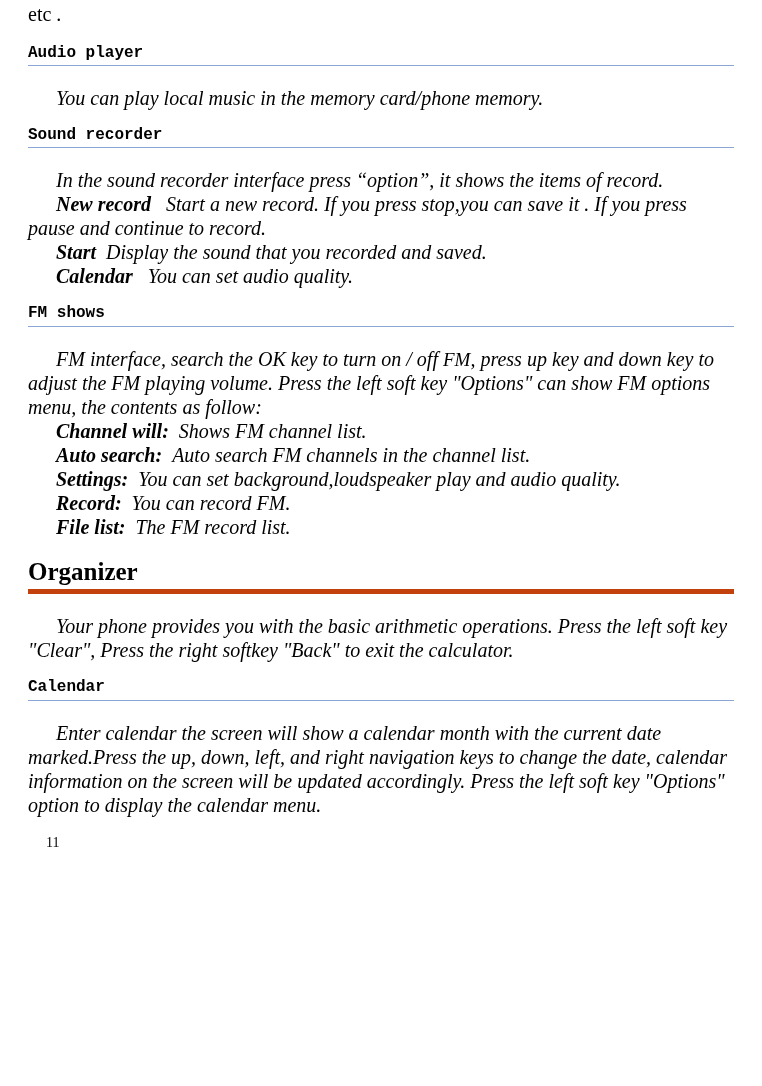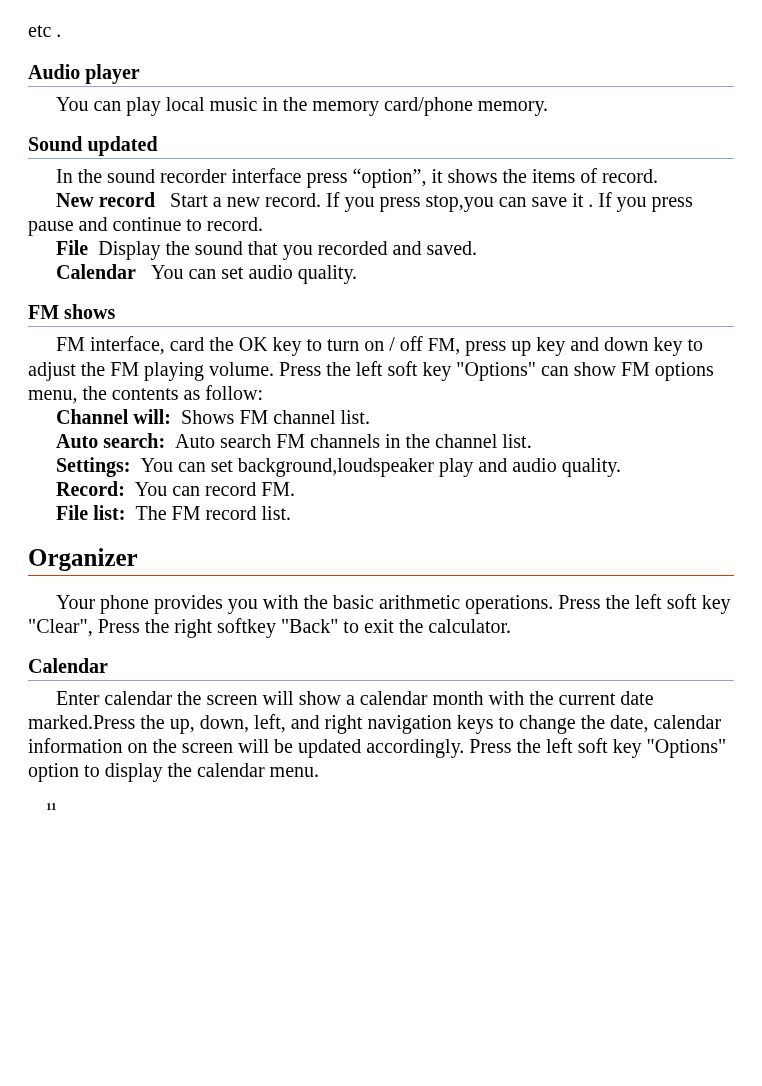--- a/index.html
+++ b/index.html
@@ -6,84 +6,85 @@
       font-family: "Times New Roman", Times, serif;
       font-size: 20px;
       line-height: 1.2;
       margin: 0;
       padding: 0 28px 0 28px;
       color: #000;
       width: 762px;
       box-sizing: border-box;
     }
     .page-wrap {
-      padding-top: 18px;
+      padding-top: 2px;
     }
     .orphan {
       font-size: 20px;
       margin-bottom: 18px;
     }
     .h2 {
-      font-size: 20px;
+      font-size: 16px;
       font-weight: bold;
       border-bottom: 1px solid #8aa6d6;
       padding-bottom: 2px;
       margin-top: 0;
       margin-bottom: 4px;
+      font-family: Liberation Mono, monospace;
     }
     .h1 {
       font-size: 25px;
       font-weight: bold;
-      border-bottom: 1px solid #c2410c;
+      border-bottom: 5px solid #c2410c;
       padding-bottom: 2px;
       margin-top: 18px;
       margin-bottom: 14px;
     }
     .para {
-      margin-top: 5px;
+      margin-top: 20px;
       margin-bottom: 16px;
+      font-style: italic;
     }
     .indent {
       text-indent: 28px;
     }
     .label {
       font-weight: bold;
       text-align: center;
     }
     .smallcap {
       font-size: 19px;
     }
     .pagenum {
-      font-size: 11px;
+      font-size: 14px;
       margin-top: 18px;
       margin-left: 18px;
-      font-weight: bold;
     }
   </style>
 </head>
 <body>
 
 <div class="page-wrap">
 
   <div class="orphan">etc .</div>
 
   <div class="h2">Audio player</div>
   <div class="para indent">You can play local music in the memory card/phone memory.</div>
 
-  <div class="h2">Sound updated</div>
+  <div class="h2">Sound recorder</div>
   <div class="para">
     <div class="indent">In the sound recorder interface press “option”, it shows the items of record.</div>
     <div class="indent"><span class="label">New record</span><span>&nbsp;&nbsp;&nbsp;Start a new record. If you press stop,you can save it . If you press pause and continue to record.</span></div>
-    <div class="indent"><span class="label">File</span><span>&nbsp;&nbsp;Display the sound that you recorded and saved.</span></div>
+    <div class="indent"><span class="label">Start</span><span>&nbsp;&nbsp;Display the sound that you recorded and saved.</span></div>
     <div class="indent"><span class="label">Calendar</span><span>&nbsp;&nbsp;&nbsp;You can set audio quality.</span></div>
   </div>
 
   <div class="h2">FM shows</div>
   <div class="para">
-    <div class="indent"><span>FM interface, card the OK key to turn on / off </span><span class="smallcap">FM</span><span>, press up key and down key to adjust the FM playing volume. Press the left soft key "Options" can show FM options menu, the contents as follow:</span></div>
+    <div class="indent"><span>FM interface, search the OK key to turn on / off </span><span class="smallcap">FM</span><span>, press up key and down key to adjust the FM playing volume. Press the left soft key "Options" can show FM options menu, the contents as follow:</span></div>
     <div class="indent"><span class="label">Channel will:</span><span>&nbsp;&nbsp;Shows FM channel list.</span></div>
     <div class="indent"><span class="label">Auto search:</span><span>&nbsp;&nbsp;Auto search FM channels in the channel list.</span></div>
     <div class="indent"><span class="label">Settings:</span><span>&nbsp;&nbsp;You can set background,loudspeaker play and audio quality.</span></div>
     <div class="indent"><span class="label">Record:</span><span>&nbsp;&nbsp;You can record FM.</span></div>
     <div class="indent"><span class="label">File list:</span><span>&nbsp;&nbsp;The FM record list.</span></div>
   </div>
 
   <div class="h1">Organizer</div>
 
   <div class="para indent">Your phone provides you with the basic arithmetic operations. Press the left soft key "Clear", Press the right softkey "Back" to exit the calculator.</div>

